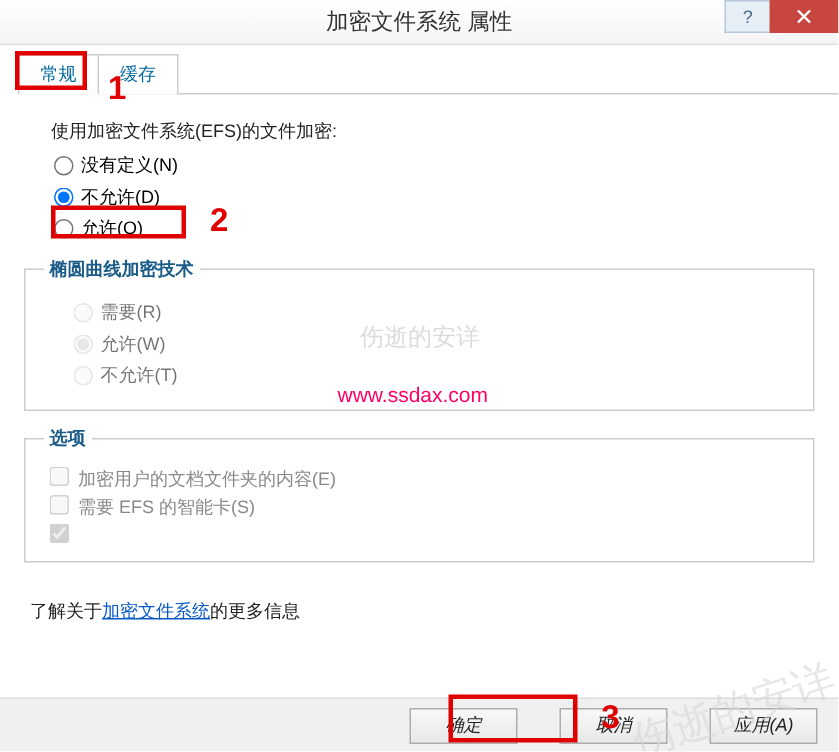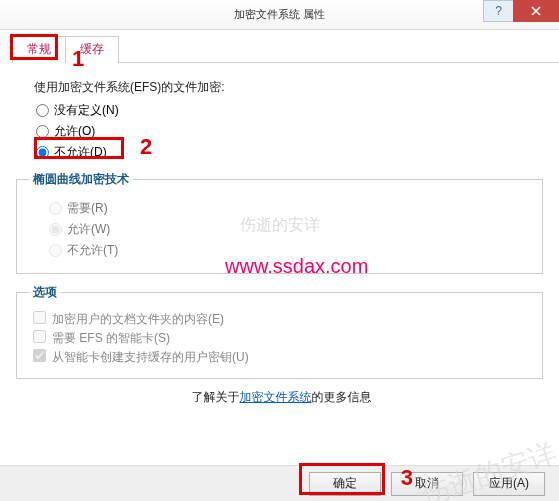--- a/index.html
+++ b/index.html
@@ -1,52 +1,52 @@
 <!DOCTYPE html>
 <html><head>
 <meta charset="utf-8">
 <style>
 * { box-sizing: border-box; font-family: "Microsoft YaHei", "SimSun", sans-serif; font-size: 12px; }
 body { margin: 0; background: #fff; width: 559px; height: 501px; overflow: hidden; position: relative; }
 
 .titlebar { height: 30px; background: linear-gradient(#fff, #f5f5f5); border-bottom: 1px solid #ddd; display: flex; align-items: center; position: relative; }
-.titlebar .title { position: absolute; left: 50%; transform: translateX(-50%); color: #333; font-size: 11px; }
+.titlebar .title { position: absolute; left: 50%; transform: translateX(-50%); color: #333; font-size: 15px; }
 .titlebar .winbtns { position: absolute; right: 0; top: 0; display: flex; height: 22px; }
 .winbtn { width: 30px; height: 22px; display: flex; align-items: center; justify-content: center; }
 .helpbtn { background: #e6eef6; border: 1px solid #b8c8d8; color: #4a6a8a; border-right: none; }
 .closebtn { background: #c84640; color: #fff; width: 46px; }
 
 .content { padding: 5px 0 0 0; }
 .tabs { display: flex; margin-left: 12px; border-bottom: 1px solid #ccc; }
-.tab { padding: 4px 14px; border: 1px solid #ccc; border-bottom: none; background: #fff; margin-right: -1px; position: relative; top: 1px; color: #be185d; }
+.tab { padding: 4px 14px; border: 1px solid #ccc; border-bottom: none; background: #fff; margin-right: -1px; position: relative; top: 1px; color: #0369a1; }
 .tab.active { background: #fff; z-index: 2; border-bottom: 1px solid #fff; }
 .hl-1 { position: absolute; left: 10px; top: 34px; width: 48px; height: 26px; border: 3px solid #e00000; pointer-events: none; z-index: 10; }
 .ann-1 { position: absolute; left: 72px; top: 46px; color: #e00000; font-size: 22px; font-weight: bold; z-index: 10; }
 
 .body { padding: 10px 16px; }
 .section-label { margin: 6px 18px; color: #222; }
 .radio-group { margin-left: 20px; }
 .radio-row { display: flex; align-items: center; margin: 4px 0; gap: 5px; }
 input[type=radio], input[type=checkbox] { margin: 0; }
 .hl-2 { position: absolute; left: 34px; top: 137px; width: 90px; height: 22px; border: 3px solid #e00000; pointer-events: none; z-index: 10; }
 .ann-2 { position: absolute; left: 140px; top: 134px; color: #e00000; font-size: 22px; font-weight: bold; z-index: 10; }
 
 fieldset { border: 1px solid #ccc; margin: 10px 0; padding: 8px 12px 10px 12px; }
 legend { color: #1a5b87; padding: 0 4px; font-weight: bold; }
 .wm1 { position: absolute; left: 240px; top: 215px; color: #ccc; font-size: 16px; opacity: .7; pointer-events: none; z-index: 5; }
-.wm2 { position: absolute; left: 225px; top: 255px; color: #f06; font-size: 20px; pointer-events: none; z-index: 5; }
+.wm2 { position: absolute; left: 225px; top: 255px; color: #f06; font-size: 14px; pointer-events: none; z-index: 5; }
 .wm3 { position: absolute; right: 0; bottom: 8px; color: #d8d8d8; font-size: 28px; transform: rotate(-18deg); opacity: .6; pointer-events: none; z-index: 5; }
 
 .check-group { margin-left: 4px; }
 .check-row { display: flex; align-items: flex-start; gap: 6px; margin: 2px 0; color: #898989; }
 
-.infoline { margin: 10px 0 0 4px; color: #222; text-align: center; }
+.infoline { margin: 24px 0 0 4px; color: #222; }
 .infoline a { color: #0a5bc8; text-decoration: underline; }
 
-.buttonbar { position: absolute; left: 0; right: 0; bottom: 0; height: 36px; background: #f0f0f0; border-top: 1px solid #ddd; display: flex; align-items: center; justify-content: flex-end; padding-right: 14px; gap: 10px; }
+.buttonbar { position: absolute; left: 0; right: 0; bottom: 0; height: 36px; background: #f0f0f0; border-top: 1px solid #ddd; display: flex; align-items: center; justify-content: flex-end; padding-right: 14px; gap: 28px; font-style: italic; }
 .btn { min-width: 72px; height: 24px; border: 1px solid #adadad; background: linear-gradient(#f8f8f8,#e8e8e8); color: #222; display: flex; align-items: center; justify-content: center; cursor: pointer; }
 .hl-3 { position: absolute; right: 174px; bottom: 6px; width: 86px; height: 32px; border: 3px solid #e00000; pointer-events: none; z-index: 10; }
 .ann-3 { position: absolute; right: 146px; bottom: 10px; color: #e00000; font-size: 22px; font-weight: bold; z-index: 10; }
 .disabled-radio { opacity: .55; }
 </style>
 </head>
 <body>
 
 <div class="titlebar">
   <span class="title">加密文件系统 属性</span>
@@ -67,26 +67,26 @@
   </div>
 
   <div class="body">
     <div class="section-label">使用加密文件系统(EFS)的文件加密:</div>
     <div class="radio-group">
       <label class="radio-row">
         <input type="radio" name="efs" style="">
         <span>没有定义(N)</span>
       </label>
       <label class="radio-row">
+        <input type="radio" name="efs" checked="" style="">
+        <span>不允许(D)</span>
+      </label>
+      <label class="radio-row">
         <input type="radio" name="efs" style="">
         <span>允许(O)</span>
-      </label>
-      <label class="radio-row">
-        <input type="radio" name="efs" checked="" style="">
-        <span>不允许(D)</span>
       </label>
     </div>
 
     <fieldset>
       <legend>椭圆曲线加密技术</legend>
       <div class="radio-group">
         <label class="radio-row disabled-radio">
           <input type="radio" name="ecc" disabled="" style="">
           <span>需要(R)</span>
         </label>
@@ -107,21 +107,20 @@
         <label class="check-row">
           <input type="checkbox" disabled="" style="">
           <span>加密用户的文档文件夹的内容(E)</span>
         </label>
         <label class="check-row">
           <input type="checkbox" disabled="" style="">
           <span>需要 EFS 的智能卡(S)</span>
         </label>
         <label class="check-row">
           <input type="checkbox" checked="" disabled="" style="">
-          <span>从智能卡创建支持缓存的用户密钥(U)</span>
         </label>
       </div>
     </fieldset>
 
     <div class="infoline">
       <span>了解关于</span><a href="#">加密文件系统</a><span>的更多信息</span>
     </div>
   </div>
 </div>
 

